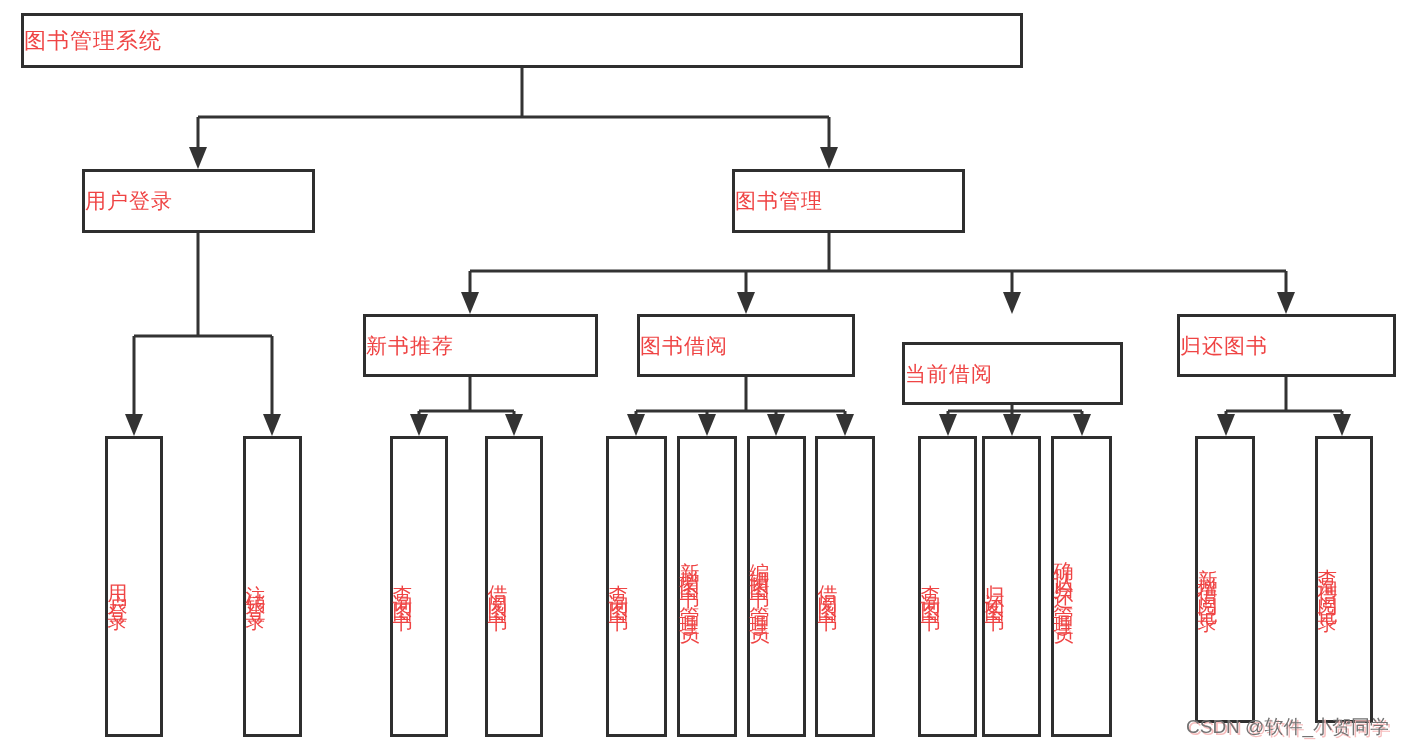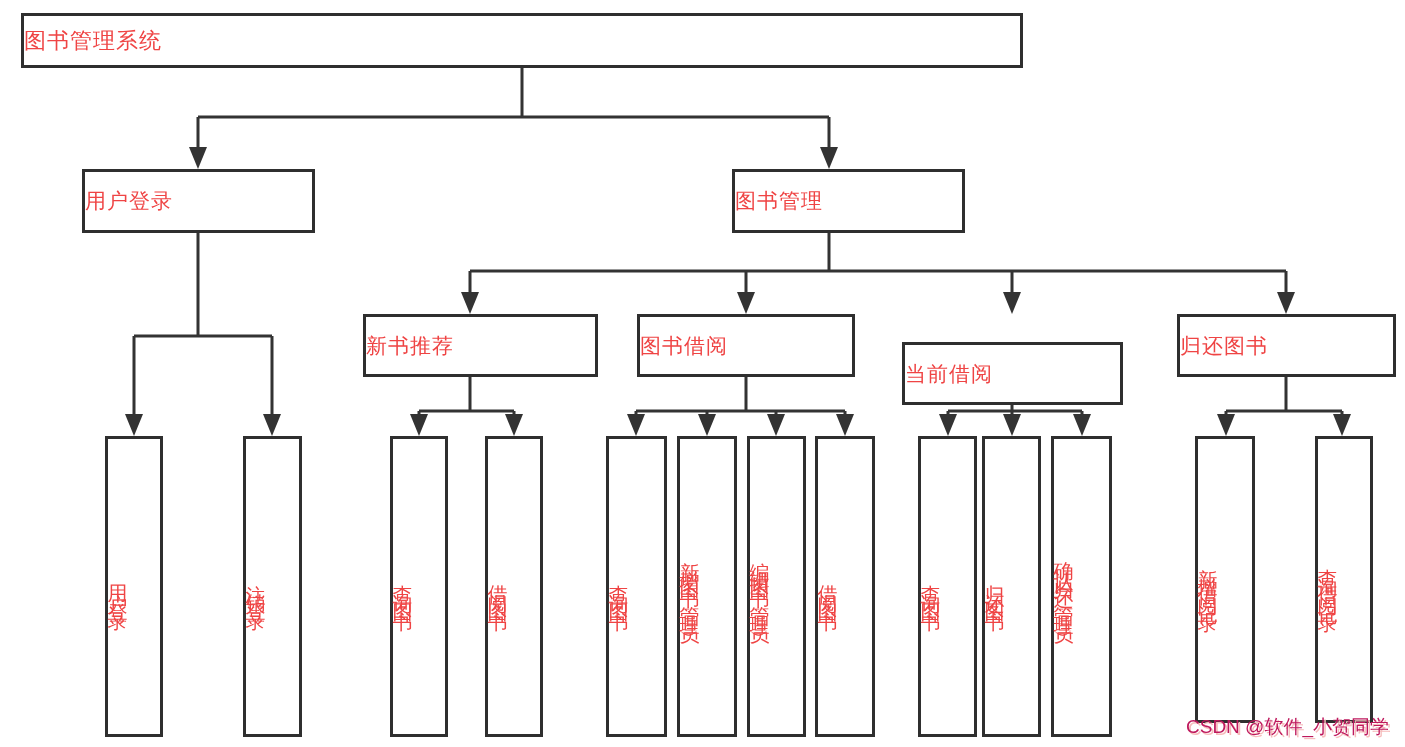--- a/index.html
+++ b/index.html
@@ -46,21 +46,21 @@
     font-size: 20px;
     letter-spacing: 9px;
     line-height: 1;
     white-space: nowrap;
   }
   #watermark {
     position: absolute;
     left: 1186px;
     top: 714px;
     font-size: 19px;
-    color: #be185d;
+    color: #737373;
     text-shadow: 2px 2px 0 #f6bcbc;
     white-space: nowrap;
     z-index: 5;
   }
 </style>
 </head>
 <body>
 
 <div id="stage">
 

